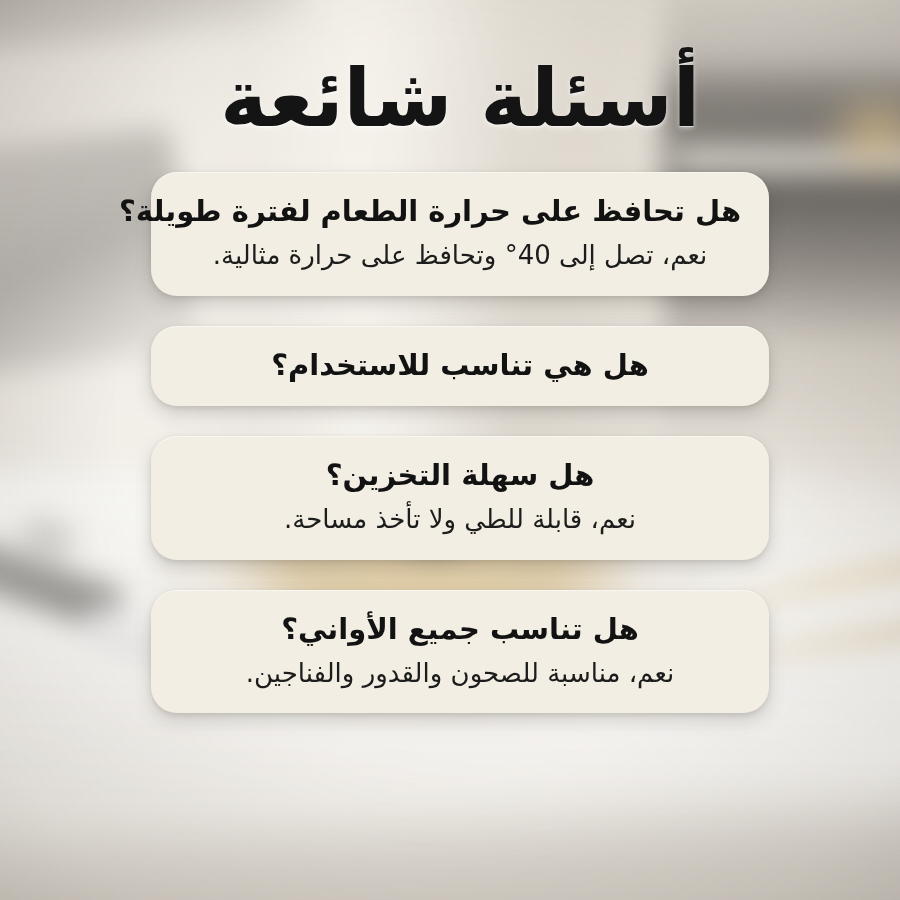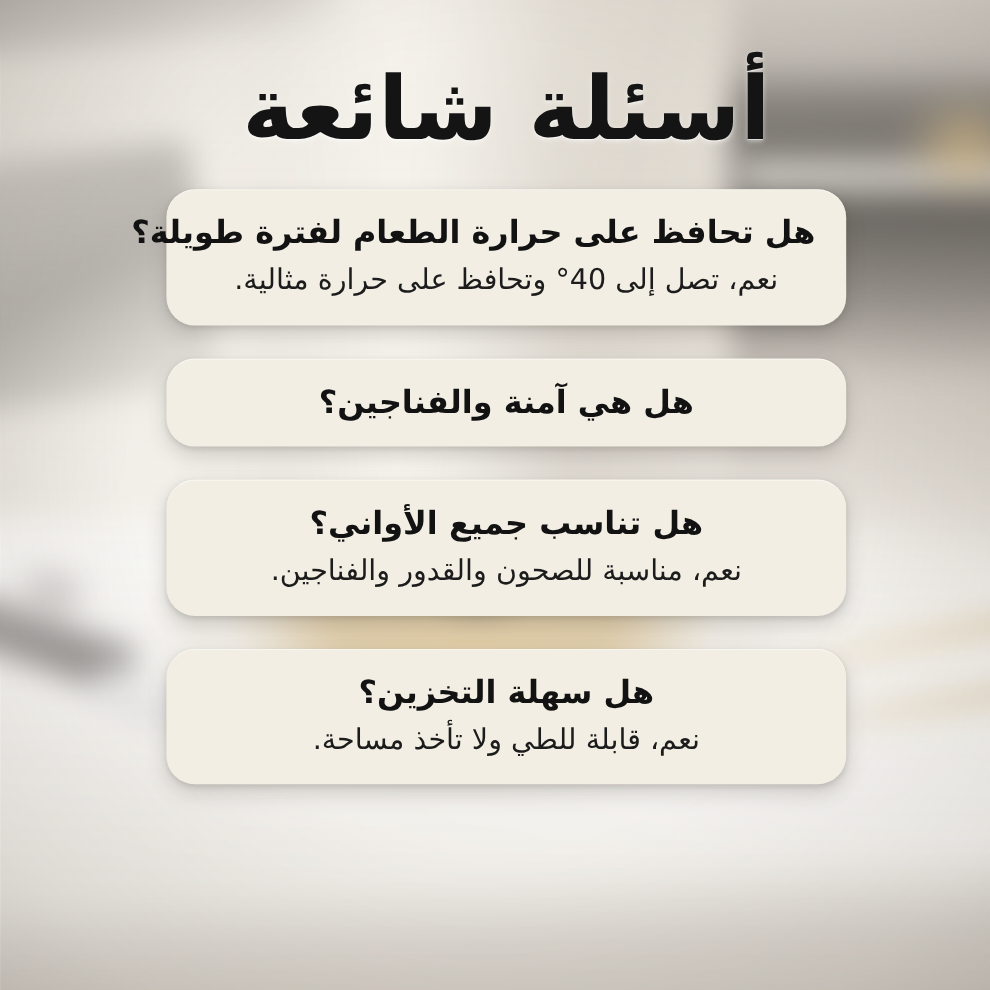--- a/index.html
+++ b/index.html
@@ -248,28 +248,28 @@
     <h1 class="page-title">أسئلة شائعة</h1>
 
     <div class="faq-list">
 
       <div class="faq-card">
         <div class="faq-question">هل تحافظ على حرارة الطعام لفترة طويلة؟</div>
         <div class="faq-answer">نعم، تصل إلى 40° وتحافظ على حرارة مثالية.</div>
       </div>
 
       <div class="faq-card">
-        <div class="faq-question">هل هي آمنة والفناجين؟</div>
+        <div class="faq-question">هل هي تناسب للاستخدام؟</div>
+      </div>
+
+      <div class="faq-card">
+        <div class="faq-question">هل سهلة التخزين؟</div>
+        <div class="faq-answer">نعم، قابلة للطي ولا تأخذ مساحة.</div>
       </div>
 
       <div class="faq-card">
         <div class="faq-question">هل تناسب جميع الأواني؟</div>
         <div class="faq-answer">نعم، مناسبة للصحون والقدور والفناجين.</div>
-      </div>
-
-      <div class="faq-card">
-        <div class="faq-question">هل سهلة التخزين؟</div>
-        <div class="faq-answer">نعم، قابلة للطي ولا تأخذ مساحة.</div>
       </div>
 
     </div>
   </div>
 </div>
 
 </body></html>

